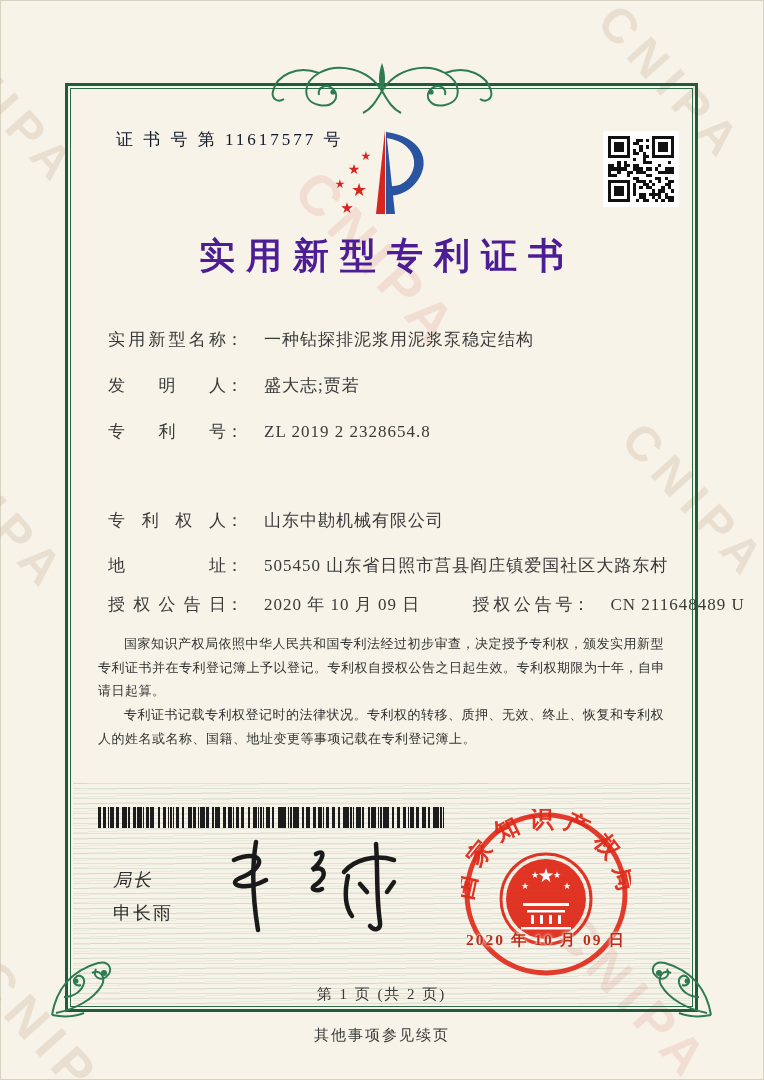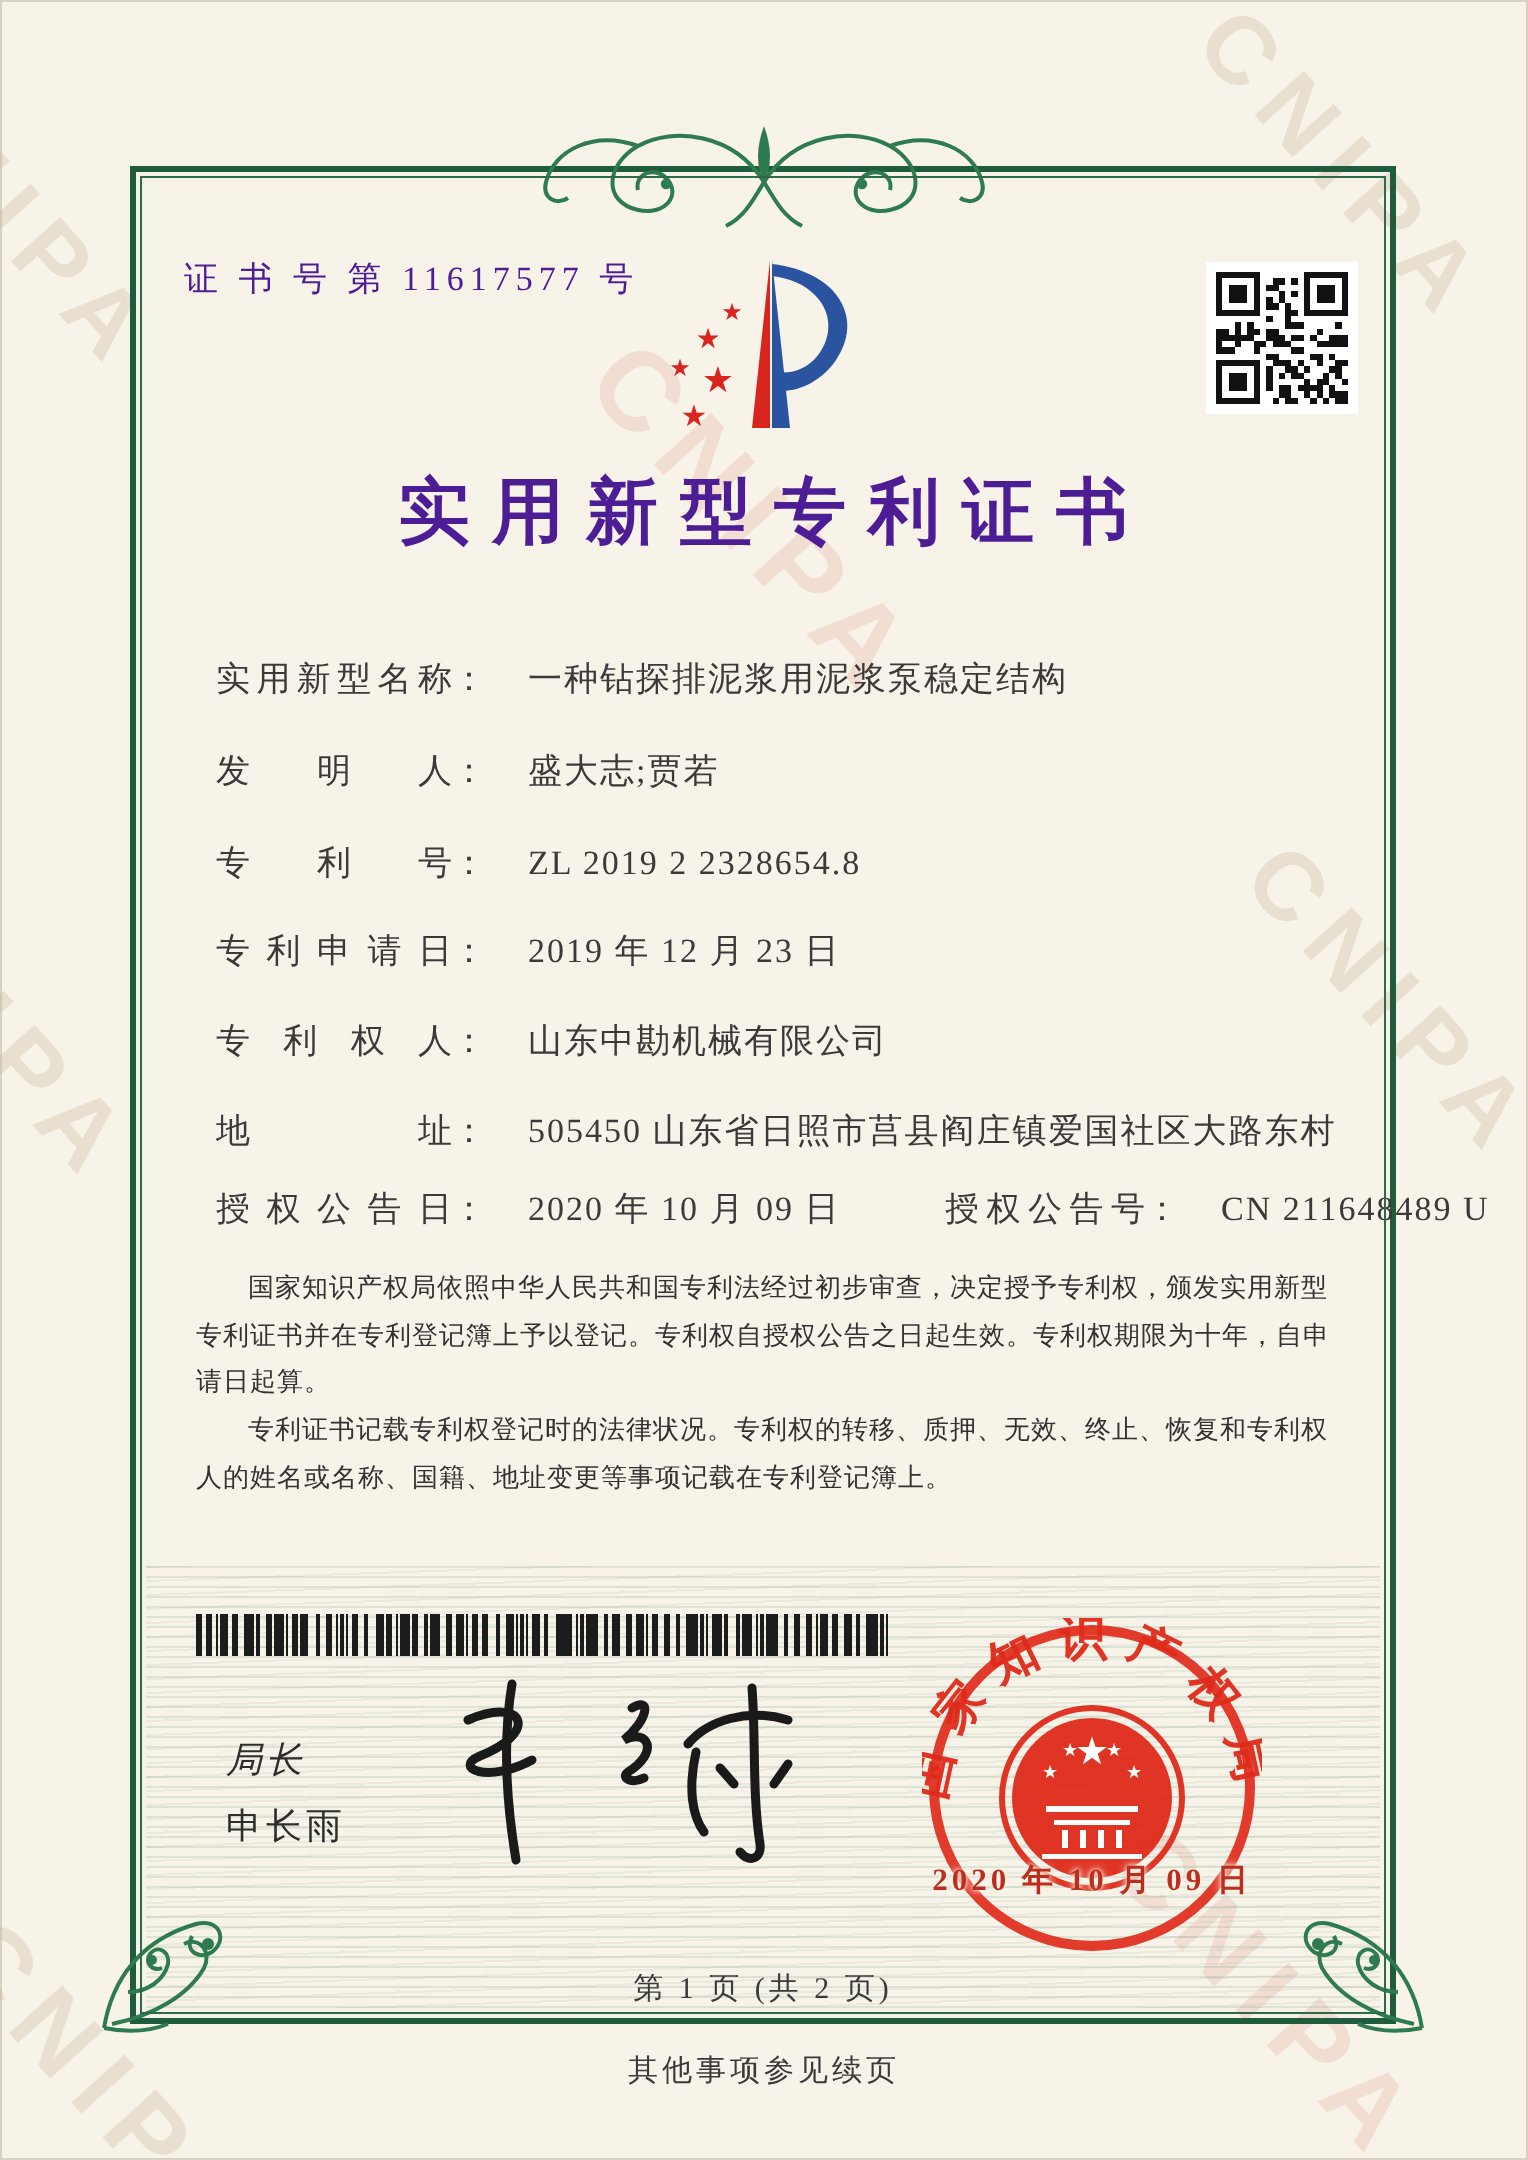--- a/index.html
+++ b/index.html
@@ -29,21 +29,21 @@
   .guilloche {
     position:absolute; left:5px; right:5px; top:697px; height:221px;
     background:
       repeating-linear-gradient(180deg, rgba(125,165,140,0.22) 0 1px, rgba(0,0,0,0) 1px 5px),
       repeating-linear-gradient(178deg, rgba(125,165,140,0.12) 0 1px, rgba(0,0,0,0) 1px 7px);
   }
   .ornament-top { position:absolute; left:50%; top:-29px; transform:translateX(-50%); }
   .ornament-bl  { position:absolute; left:-24px; bottom:-18px; }
   .ornament-br  { position:absolute; right:-24px; bottom:-18px; transform:scaleX(-1); }
 
-  .cert-no { position:absolute; left:24px; top:42px; font-size:17px; letter-spacing:3px; color:#4c1d95; }
+  .cert-no { position:absolute; left:48px; top:42px; font-size:17px; letter-spacing:3px; color:#0f172a; }
   .logo { position:absolute; left:258px; top:40px; }
   .qr { position:absolute; left:535px; top:45px; width:76px; height:76px; background:#fff; padding:5px; }
   .title {
     position:absolute; left:0; right:0; top:146px; text-align:center;
     font-size:36px; font-weight:bold; color:#4c1d95; letter-spacing:11px; padding-left:11px;
   }
   .row { position:absolute; left:40px; white-space:nowrap; font-size:17px; color:#3a3a3a; }
   .flabel { display:inline-block; width:118px; text-align:justify; text-align-last:justify; vertical-align:bottom; }
   .flabel2 { display:inline-block; width:100px; text-align:justify; text-align-last:justify; vertical-align:bottom; }
   .fvalue { margin-left:21px; letter-spacing:1px; }
@@ -282,23 +282,20 @@
 
     <div class="row" style="top:242px;">
       <span class="flabel">实用新型名称</span><span>：</span><span class="fvalue">一种钻探排泥浆用泥浆泵稳定结构</span>
     </div>
     <div class="row" style="top:288px;">
       <span class="flabel">发明人</span><span>：</span><span class="fvalue">盛大志;贾若</span>
     </div>
     <div class="row" style="top:334px;">
       <span class="flabel">专利号</span><span>：</span><span class="fvalue">ZL 2019 2 2328654.8</span>
     </div>
-    <div class="row" style="top:378px;">
-      <span class="flabel">专利申请日</span><span>：</span><span class="fvalue">2019 年 12 月 23 日</span>
-    </div>
     <div class="row" style="top:423px;">
       <span class="flabel">专利权人</span><span>：</span><span class="fvalue">山东中勘机械有限公司</span>
     </div>
     <div class="row" style="top:468px;">
       <span class="flabel">地址</span><span>：</span><span class="fvalue">505450 山东省日照市莒县阎庄镇爱国社区大路东村</span>
     </div>
     <div class="row" style="top:507px;">
       <span><span class="flabel">授权公告日</span><span>：</span><span class="fvalue">2020 年 10 月 09 日</span></span>
       <span class="pair2"><span class="flabel2">授权公告号</span><span>：</span><span class="fvalue">CN 211648489 U</span></span>
     </div>

